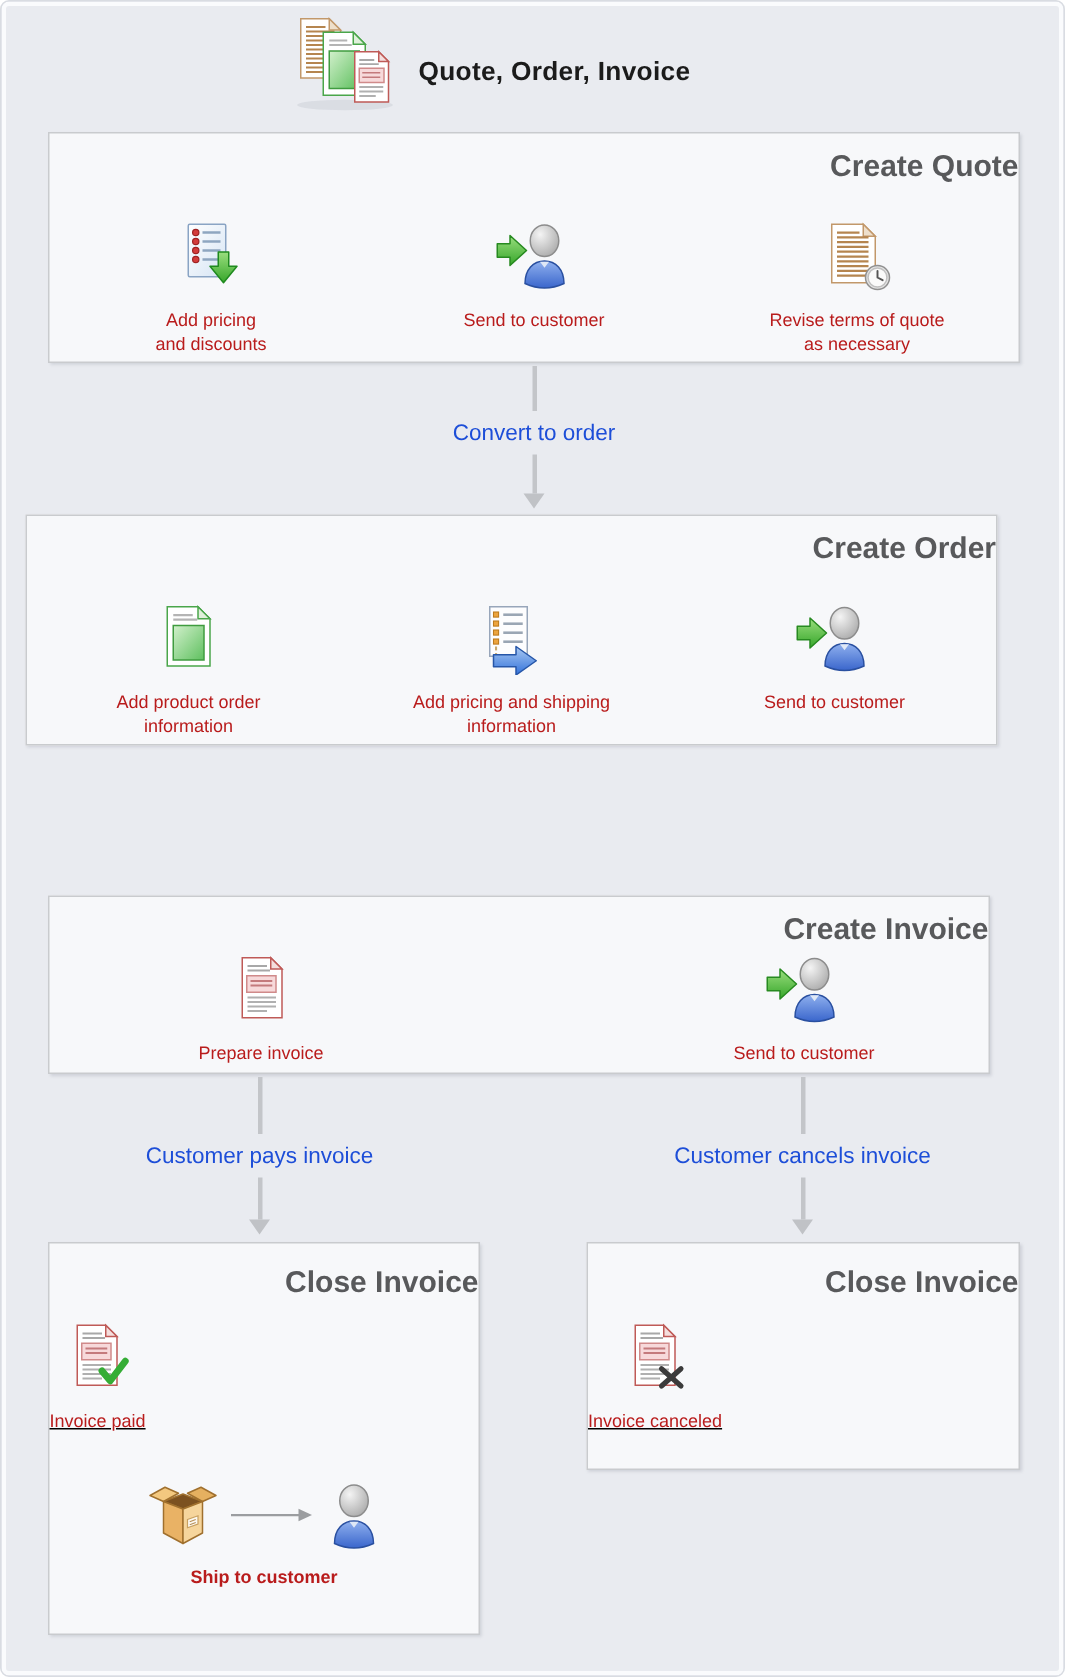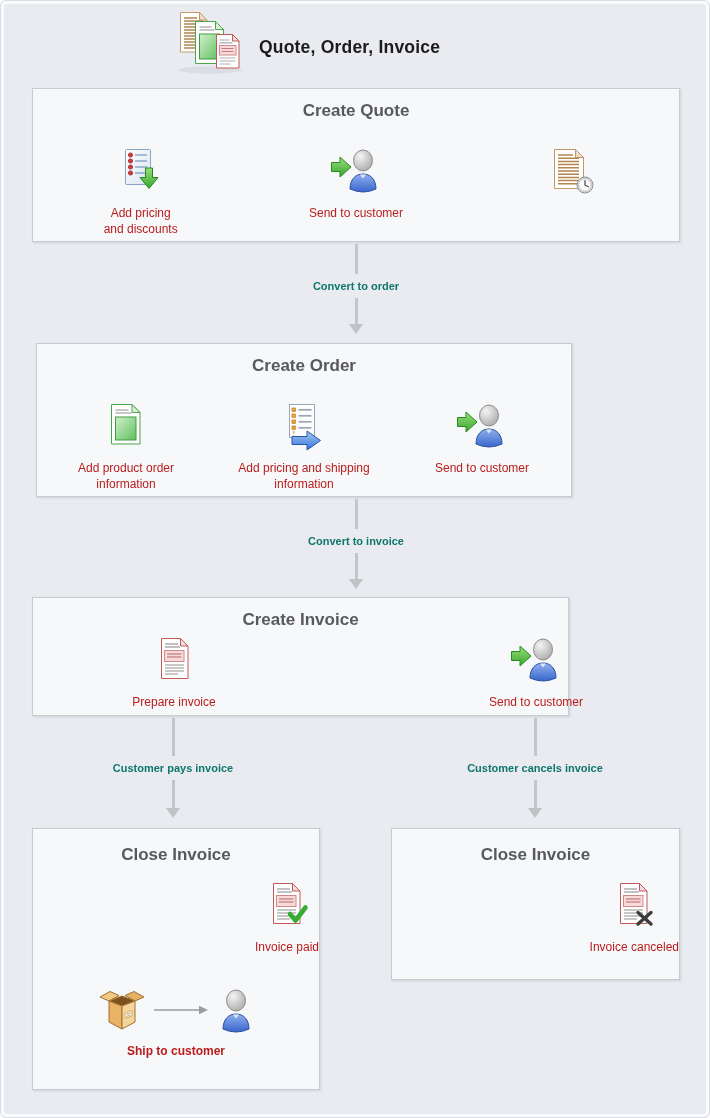--- a/index.html
+++ b/index.html
@@ -2,58 +2,58 @@
 <html><head>
 <meta charset="utf-8">
 <style>
   html,body{margin:0;padding:0;background:#fff;}
   .page{
     position:relative; width:710px; height:1118px; box-sizing:border-box;
     background:#e9ebf0; border:1px solid #d9dce2; border-radius:6px;
     box-shadow:inset 0 0 0 3px #fafbfd; overflow:hidden;
     font-family:"Liberation Sans", sans-serif;
   }
-  .hdr{position:absolute; left:164px; top:10px; display:flex; align-items:flex-start; gap:8px;}
+  .hdr{position:absolute; left:184px; top:10px; display:flex; align-items:flex-start; gap:8px;}
   .hdr h1{margin:26px 0 0 0; font-size:17.5px; line-height:20px; font-weight:bold; color:#1b1b1b; letter-spacing:.2px;}
   .hdr-icon{display:block; width:86px; height:64px;}
 
   .panel{
     position:absolute; box-sizing:border-box; background:#f7f8fa;
     border:1px solid #c9cbce; box-shadow:1px 1px 2px rgba(110,116,130,.22);
   }
   #panel-quote{left:31px; top:87px;  width:648px; height:154px;}
-  #panel-order{left:35px; top:342px; width:536px; height:154px;}
-  #panel-invoice{left:31px; top:596px; width:537px; height:119px;}
+  #panel-order{left:16px; top:342px; width:648px; height:154px;}
+  #panel-invoice{left:31px; top:596px; width:628px; height:119px;}
   #panel-close-paid{left:31px; top:827px; width:288px; height:262px;}
   #panel-close-canceled{left:390px; top:827px; width:289px; height:152px;}
 
-  .panel h2{margin:12px 0 0 0; text-align:center; font-size:17px; line-height:20px; font-weight:bold; color:#58595b;}
+  .panel h2{margin:12px 0 0 0; text-align:right; font-size:20px; line-height:20px; font-weight:bold; color:#58595b;}
   .panel-close h2{margin-top:16px;}
 
   .items.row{display:flex; margin-top:26px;}
   .items.row .item{flex:1;}
   .item{display:flex; flex-direction:column; align-items:center;}
   .item .icon{height:50px; display:flex; align-items:flex-start; justify-content:center;}
   .ilabel{margin-top:8px; font-size:12px; line-height:1.35; color:#b91c1c; text-align:center; white-space:pre-line;}
 
   #panel-invoice .items{position:relative; margin-top:6px; height:90px;}
   #panel-invoice .item{position:absolute; top:0; width:200px;align-items:center;}
   #panel-invoice .item:nth-child(1){left:41px;}
   #panel-invoice .item:nth-child(2){left:403px;}
 
-  .items.col{display:flex; flex-direction:column; align-items:flex-end;}
+  .items.col{display:flex; flex-direction:column; align-items:flex-start;text-decoration:underline;}
   .items.col .item{margin-top:16px;}
 
   .ship-row{margin-top:32px; display:flex; align-items:center; justify-content:center; gap:6px; height:46px;}
   .ship-row .icon{display:flex; align-items:center;}
   .ship-label{margin-top:10px;font-weight:bold;}
 
   .connector{position:absolute; width:200px; display:flex; flex-direction:column; align-items:center;}
   .cline{width:3px; background:#c3c5c9;}
-  .clabel{margin:6px 0; font-size:11px; color:#0f766e; white-space:nowrap;font-weight:bold;}
+  .clabel{margin:6px 0; font-size:15px; color:#1d4ed8; white-space:nowrap;}
   .chead{width:0; height:0; border-left:7px solid transparent; border-right:7px solid transparent; border-top:10px solid #c0c2c6;}
   #conn-to-order{left:255px; top:243px;}
   #conn-to-invoice{left:255px; top:498px;}
   #conn-pays{left:72px; top:717px;}
   #conn-cancels{left:434px; top:717px;}
   #conn-pays .cline:first-child, #conn-cancels .cline:first-child{height:38px;}
   #conn-pays .cline:nth-child(3), #conn-cancels .cline:nth-child(3){height:28px;}
 
   .defs-holder{position:absolute; width:0; height:0; overflow:hidden;}
 </style>
@@ -187,20 +187,22 @@
                 <path d="M12 27.2 h21"></path>
                 <path d="M12 30.4 h21"></path>
                 <path d="M12 33.6 h21"></path>
                 <path d="M12 36.8 h21"></path>
               </g>
               <circle cx="39" cy="38" r="8" fill="#e2e2e2" stroke="#909090"></circle>
               <circle cx="39" cy="38" r="6.3" fill="#fafafa" stroke="#c0c0c0"></circle>
               <path d="M39 38 V33.6 M39 38 l3.4 1.8" stroke="#555" stroke-width="1.3" stroke-linecap="round" fill="none"></path>
             </svg>
           </span>
+          <div class="ilabel">Revise terms of quote
+as necessary</div>
         </div>
       </div>
   </section>
 
   <div class="connector" id="conn-to-order">
     <div class="cline" style="height:30px"></div>
     <div class="clabel">Convert to order</div>
     <div class="cline" style="height:26px"></div>
     <div class="chead"></div>
   </div>
@@ -256,26 +258,20 @@
               <ellipse cx="34" cy="13.5" rx="9.5" ry="10.5" fill="url(#g-head)" stroke="#8c8c8c"></ellipse>
               <path d="M21 42 c0 -9.5 5.5 -15 13 -15 s13 5.5 13 15 q-6.5 3 -13 3 t-13 -3 z" fill="url(#g-blue-body)" stroke="#2a50a0"></path>
               <path d="M31 27.5 l3 4 3 -4 z" fill="#dfe8f6"></path>
             </svg>
           </span>
           <div class="ilabel">Send to customer</div>
         </div>
       </div>
   </section>
 
-  <div class="connector" id="conn-to-invoice">
-    <div class="cline" style="height:30px"></div>
-    <div class="clabel">Convert to invoice</div>
-    <div class="cline" style="height:26px"></div>
-    <div class="chead"></div>
-  </div>
 
   <section class="panel" id="panel-invoice">
     <h2>Create Invoice</h2>
     <div class="items">
         <div class="item">
           <span class="icon">
             <svg width="46" height="48" viewBox="0 0 46 48">
               <path d="M10.5 2.5 h19 l7.5 7.5 v32.5 h-26.5 z" fill="#fff" stroke="#bf5a57"></path>
               <path d="M29.5 2.5 v7.5 h7.5 z" fill="#f4dedd" stroke="#bf5a57"></path>
               <g stroke="#a8a8a8" stroke-width="1.4">

